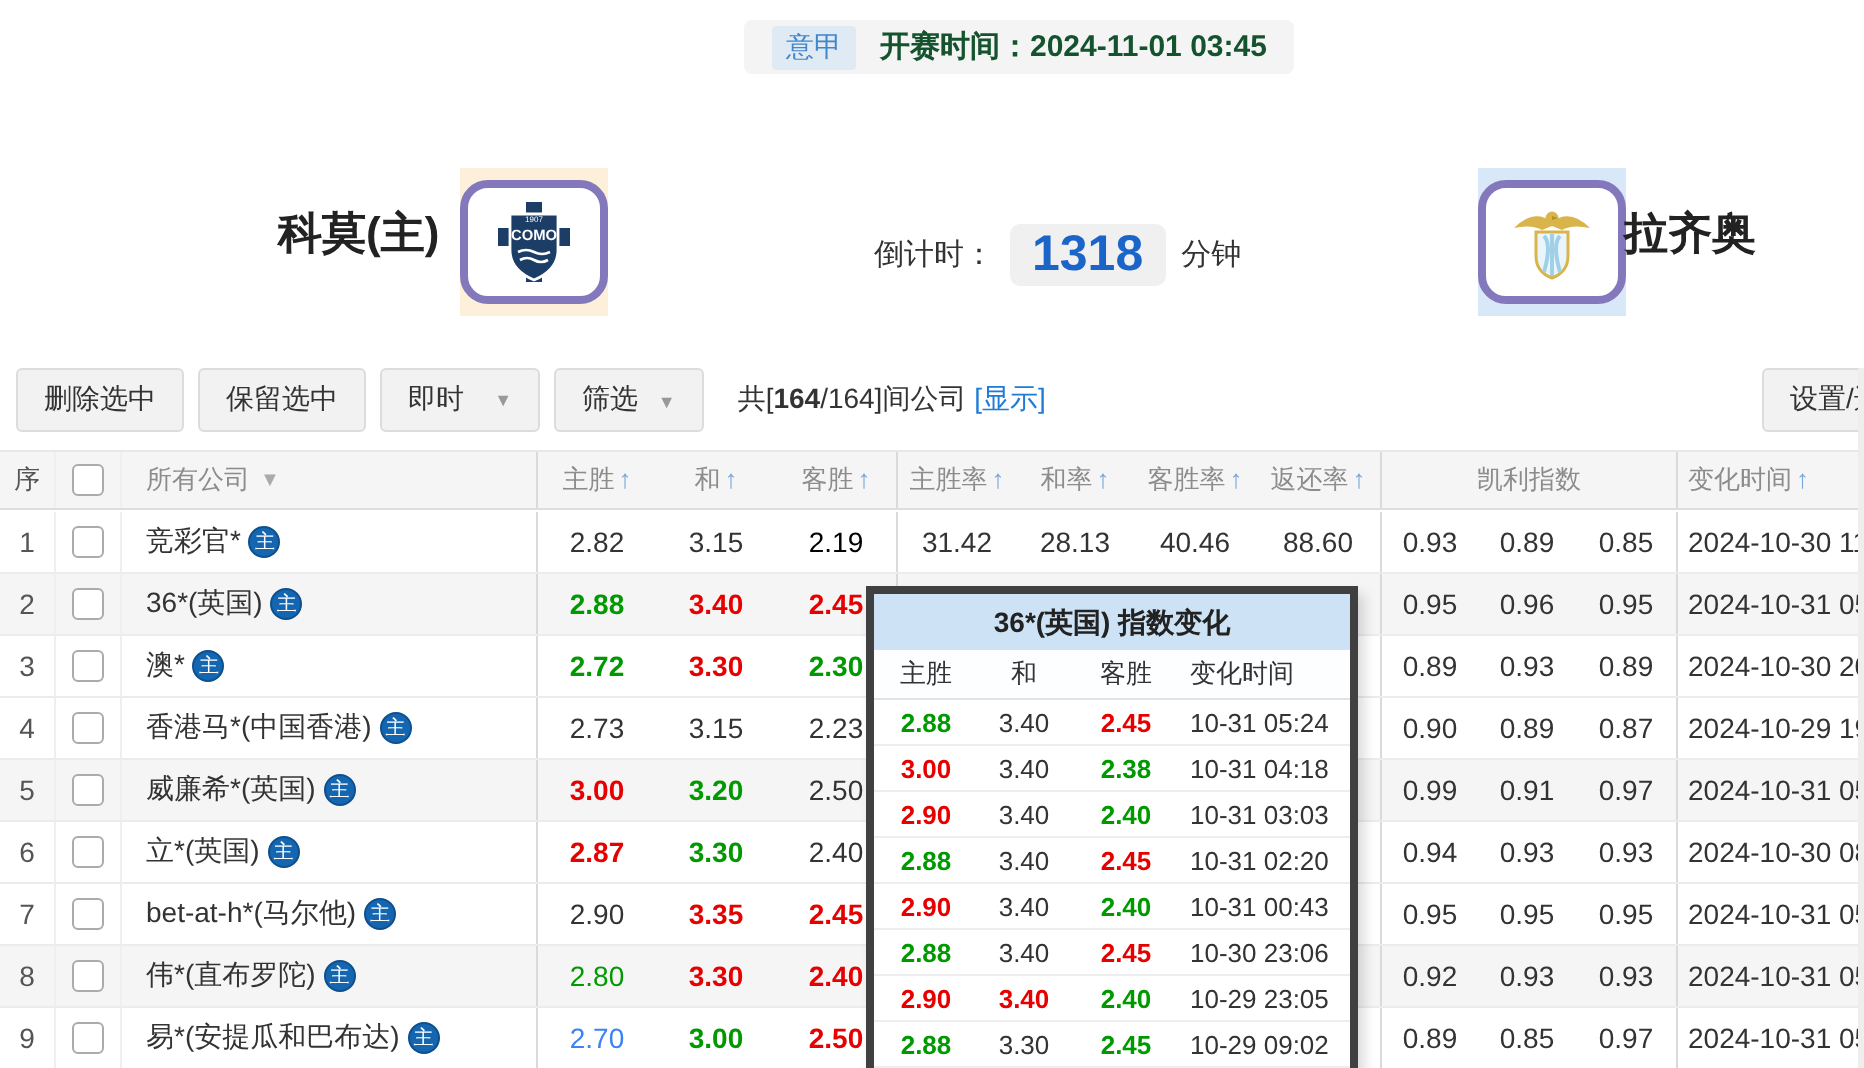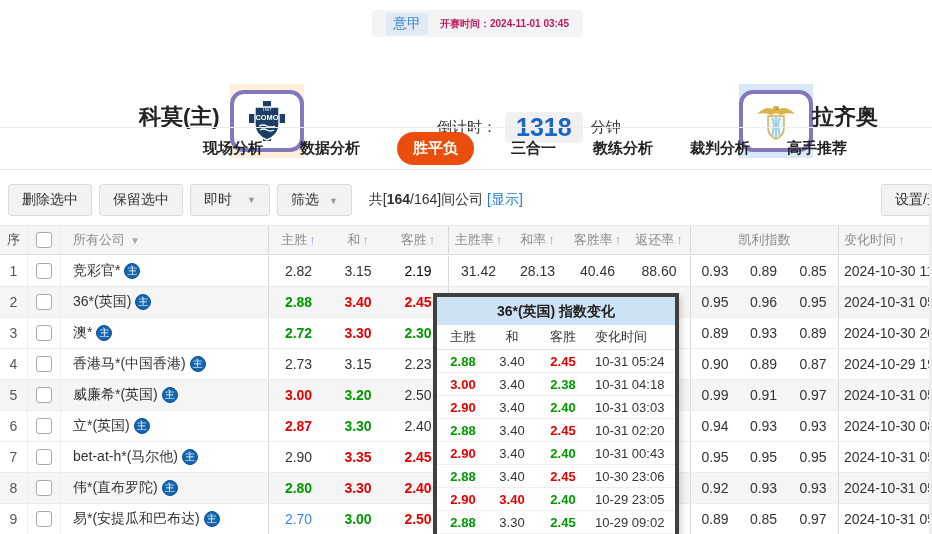--- a/index.html
+++ b/index.html
@@ -3,21 +3,21 @@
 <meta charset="utf-8">
 <style>
   * { margin:0; padding:0; box-sizing:border-box; }
   body { font-family:"Liberation Sans","DejaVu Sans",sans-serif; background:#fff; }
   .screen { position:relative; width:932px; height:534px; background:#fff; overflow:hidden; }
 
   
   .topbar { position:absolute; left:372px; top:10px; height:27px; background:#f4f4f4;
             border-radius:4px; display:flex; align-items:center; gap:12px; padding:0 14px; }
   .league-chip { background:#dfeaf5; color:#3f87c9; font-size:14px; padding:2px 7px; border-radius:2px; }
-  .start-text { font-size:10px; font-weight:bold; color:#be185d; white-space:nowrap; }
+  .start-text { font-size:15px; font-weight:bold; color:#14532d; white-space:nowrap; }
 
   
   .teamsrow { position:absolute; left:0; top:40px; width:932px; height:86px; }
   .team-name { position:absolute; font-size:22px; font-weight:bold; color:#222; top:62px; }
   .home-name { left:139px; } .away-name { left:812px; }
   .logo-box { position:absolute; top:44px; width:74px; height:74px; display:flex; align-items:center; justify-content:center; }
   .home-box { left:230px; background:#fcf0da; }
   .away-box { left:739px; background:#d9e8f8; }
   .crest { width:82px; height:62px; background:#fff; border:4px solid #8478bd; border-radius:14px;
            display:flex; align-items:center; justify-content:center; }
@@ -121,29 +121,20 @@
           <circle cx="23" cy="11" r="3.2" fill="#d9b44a"></circle>
           <path d="M23 10 l3 1 l-3 1 Z" fill="#b58f2c"></path>
           <path d="M15 18 L31 18 L31 30 Q31 38 23 41 Q15 38 15 30 Z" fill="#eaf4fb" stroke="#d9b44a" stroke-width="1.5"></path>
           <path d="M19 20 Q23 24 19 38 M23 19 L23 40 M27 20 Q23 24 27 38" stroke="#9fd0e8" stroke-width="2" fill="none"></path>
         </svg>
       </div>
     </div>
     <div class="team-name away-name">拉齐奥</div>
   </div>
 
-  <div class="tabs" id="tabs">
-      <div class="tab">现场分析</div>
-      <div class="tab">数据分析</div>
-      <div class="tab active">胜平负</div>
-      <div class="tab">三合一</div>
-      <div class="tab">教练分析</div>
-      <div class="tab">裁判分析</div>
-      <div class="tab">高手推荐</div>
-    </div>
 
   <div class="toolbar">
     <div class="btn">删除选中</div>
     <div class="btn">保留选中</div>
     <div class="btn select-btn">
       <span>即时</span>
       <span class="caret">▼</span>
     </div>
     <div class="btn">
       <span>筛选</span>
@@ -326,21 +317,21 @@
       </div>
       <div class="trow shaded">
         <div class="cell c-seq">8</div>
         <div class="cell c-cb">
           <span class="cb-box"></span>
         </div>
         <div class="cell c-company">
           <span>伟*(直布罗陀)</span>
           <span class="badge">主</span>
         </div>
-        <div class="cell c-o first" style="color: rgb(0, 153, 0); font-weight: bold;">2.80</div>
+        <div class="cell c-o first" style="color: rgb(0, 153, 0); font-weight: normal;">2.80</div>
         <div class="cell c-o" style="color: rgb(230, 0, 0); font-weight: bold;">3.30</div>
         <div class="cell c-o" style="color: rgb(230, 0, 0); font-weight: bold;">2.40</div>
         <div class="cell c-p1"></div>
         <div class="cell c-p2"></div>
         <div class="cell c-p3"></div>
         <div class="cell c-p4"></div>
         <div class="cell c-k1">0.92</div>
         <div class="cell c-k2">0.93</div>
         <div class="cell c-k3">0.93</div>
         <div class="cell c-time">2024-10-31 05:34</div>

